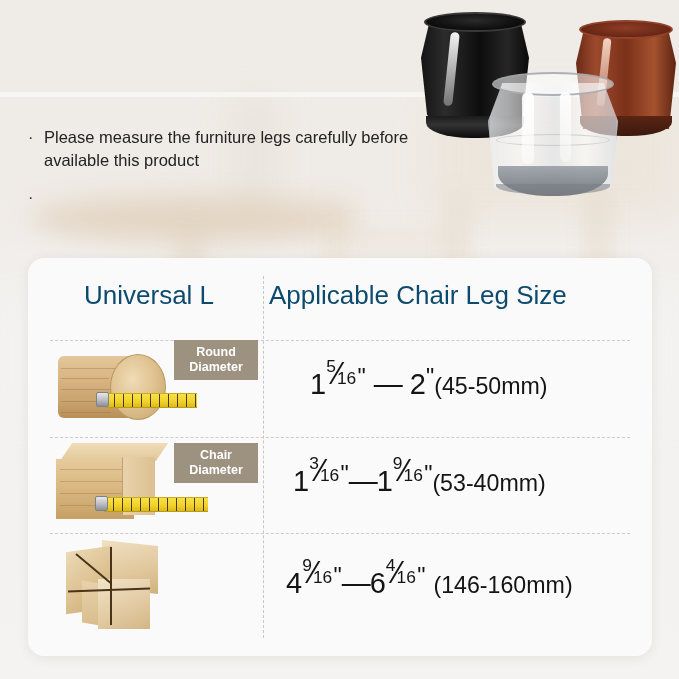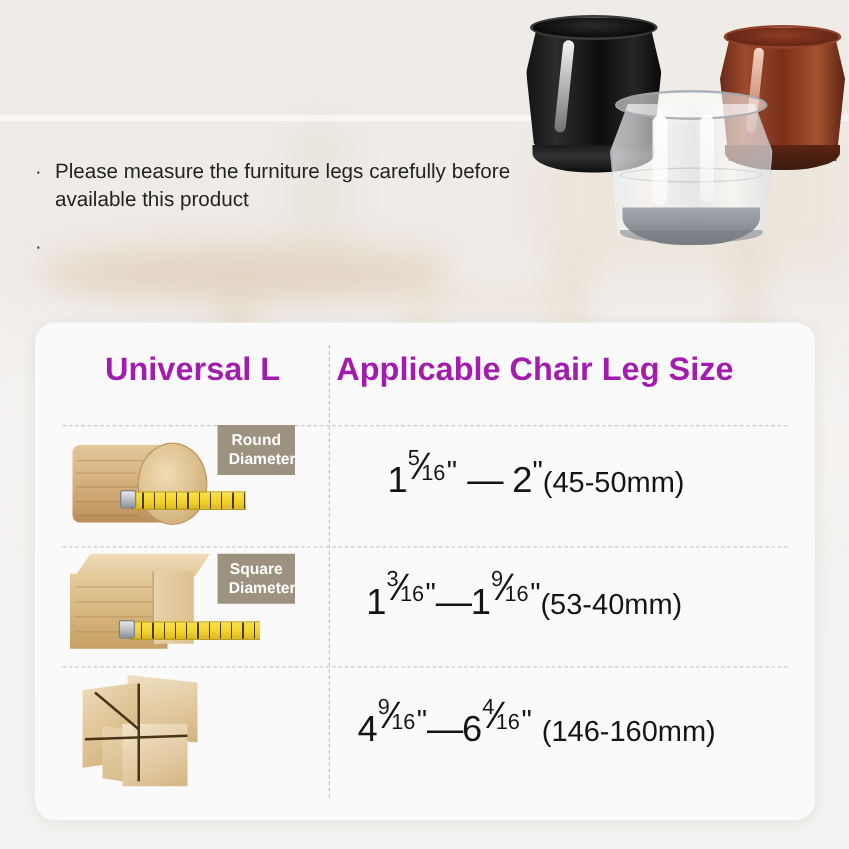--- a/index.html
+++ b/index.html
@@ -291,23 +291,23 @@
     height: 0;
     border-top: 1.5px dashed #cfcbc6;
   }
   .rd1 { top: 82px; }
   .rd2 { top: 179px; }
   .rd3 { top: 275px; }
 
   .th {
     position: absolute;
     top: 22px;
-    color: #a21caf;
+    color: #0c4a6e;
     font-size: 26px;
-    font-weight: bold;
+    font-weight: normal;
     white-space: nowrap;
   }
   .th-left  { left: 56px; }
   .th-right { left: 241px; }
 
   
   .row { position: absolute; left: 0; width: 100%; }
   .row1 { top: 82px;  height: 97px; }
   .row2 { top: 179px; height: 96px; }
   .row3 { top: 275px; height: 105px; }
@@ -315,21 +315,21 @@
   .badge {
     position: absolute;
     background: #9d917f;
     color: #ffffff;
     font-size: 12.5px;
     font-weight: bold;
     line-height: 15px;
     text-align: center;
     padding: 5px 9px;
     box-sizing: border-box;
-    width: 62px;
+    width: 84px;
   }
   .badge-r1 { left: 146px; top: 0px; }
   .badge-r2 { left: 146px; top: 6px; }
   .badge-r3 { left: 146px; top: 8px; }
 
   .size-text {
     position: absolute;
     color: #141414;
     font-size: 29px;
     font-weight: normal;
@@ -572,21 +572,21 @@
             <div class="ws-grain" style="top:46px"></div>
           </div>
           <div class="ws-side"></div>
           <div class="tape tape-r2">
             <div class="tape-ticks"></div>
           </div>
           <div class="tape-hook hook-r2"></div>
         </div>
 
         <div class="badge badge-r2">
-          <div>Square</div>
+          <div>Chair</div>
           <div>Diameter</div>
         </div>
 
         <div class="size-text size-r2">
           <span>1</span><span class="frac"><span class="num">3</span><span class="bar">⁄</span><span class="den">16</span></span><span class="inch">"</span><span class="dash">—</span><span>1</span><span class="frac"><span class="num">9</span><span class="bar">⁄</span><span class="den">16</span></span><span class="inch">"</span><span class="mm">(53-40mm)</span>
         </div>
       </div>
 
       <div class="row row3">
         <div class="wood wood-irr">

